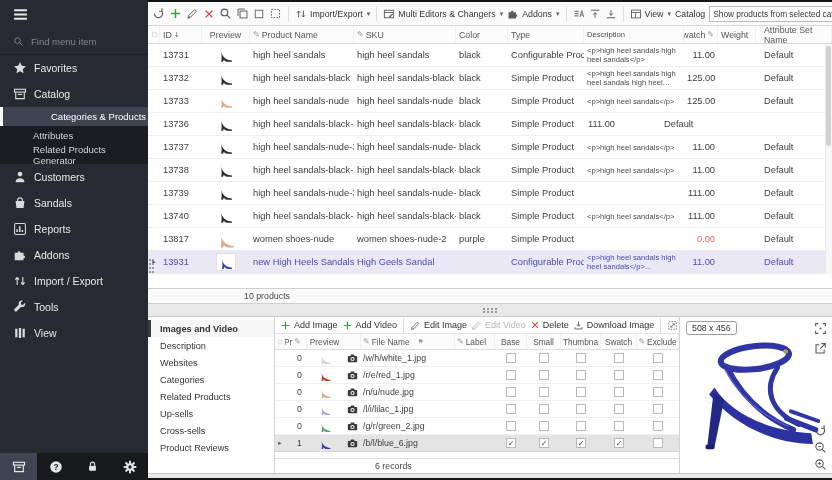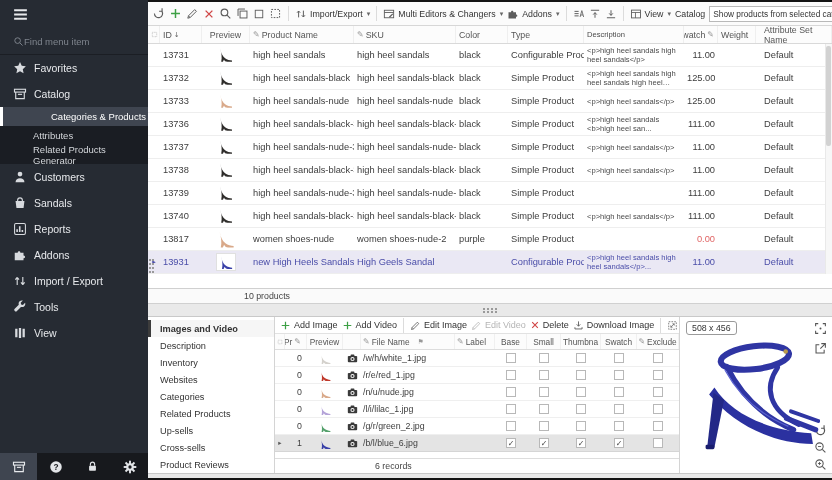--- a/index.html
+++ b/index.html
@@ -4,21 +4,21 @@
 <style>
 *{box-sizing:border-box;margin:0;padding:0}
 html,body{width:832px;height:480px;overflow:hidden;background:#101114;font-family:"Liberation Sans",sans-serif}
 body{position:relative;font-size:10px;color:#3d3d3d}
 svg.ic{display:block;flex:none}
 .car{font-size:7px;color:#666;font-family:"DejaVu Sans",sans-serif;margin-left:1px}
 .pen{font-size:8px;color:#9a9a9a;font-family:"DejaVu Sans",sans-serif;margin-right:2px}
 
 .sidebar{position:absolute;left:0;top:0;width:148px;height:480px;background:#262b33;color:#e7e9ec;display:flex;flex-direction:column}
 .sb-top{height:28px;display:flex;align-items:center;padding-left:12px}
-.sb-search{height:27px;display:flex;align-items:center;padding-left:13px;border-bottom:1px solid #1b1e24;color:#7e848d}
+.sb-search{height:27px;display:flex;align-items:center;gap:7px;padding-left:13px;border-bottom:1px solid #1b1e24;color:#7e848d}
 .sb-search input{background:transparent;border:none;outline:none;color:#9aa0a9;font-size:9.5px;width:100px;font-family:"Liberation Sans",sans-serif}
 .sb-search input::placeholder{color:#7e848d}
 .sb-item{height:26px;display:flex;align-items:center;gap:7px;padding-left:13px;font-size:10.5px;cursor:default}
 .sb-item .ic{color:#d7dade}
 .sb-sub{background:#1a1d23}
 .sb-subitem{height:19px;display:flex;align-items:center;padding-left:33px;font-size:9.5px;color:#d3d6da}
 .sb-subitem.sel{background:#3f4550;border-left:3px solid #ffffff;padding-left:48px;color:#fff}
 .sb-bottom{margin-top:auto;height:27px;background:#17191d;display:flex;align-items:center}
 .sb-bseg{width:37px;height:27px;background:#3f4550;display:flex;align-items:center;justify-content:center}
 .sb-bic{flex:1;display:flex;align-items:center;justify-content:center;color:#e3e5e8}
@@ -533,21 +533,20 @@
       <div class="cid">13736</div>
       <div class="cpv">
           <svg class="ic sh-black" width="16" height="16">
             <use href="#i-shoe"></use>
           </svg>
         </div>
       <div class="cnm">high heel sandals-black-36</div>
       <div class="csk">high heel sandals-black-36</div>
       <div class="cco">black</div>
       <div class="cty">Simple Product</div>
-      <div class="cde">&lt;p&gt;high heel sandals &lt;b&gt;high heel san...</div>
       <div class="cpr">111.00</div>
       <div class="cwt"></div>
       <div class="cat">Default</div>
     </div>
     <div class="gr">
       <div class="cm"></div>
       <div class="cid">13737</div>
       <div class="cpv">
           <svg class="ic sh-black" width="16" height="16">
             <use href="#i-shoe"></use>
@@ -664,23 +663,20 @@
       <div class="hgrip"></div>
     </div>
 
   <div class="bottom">
     <div class="tabs">
       <div class="tab sel">
           <span>Images and Video</span>
         </div>
       <div class="tab">
           <span>Description</span>
-        </div>
-      <div class="tab">
-          <span>Inventory</span>
         </div>
       <div class="tab">
           <span>Websites</span>
         </div>
       <div class="tab">
           <span>Categories</span>
         </div>
       <div class="tab">
           <span>Related Products</span>
         </div>

